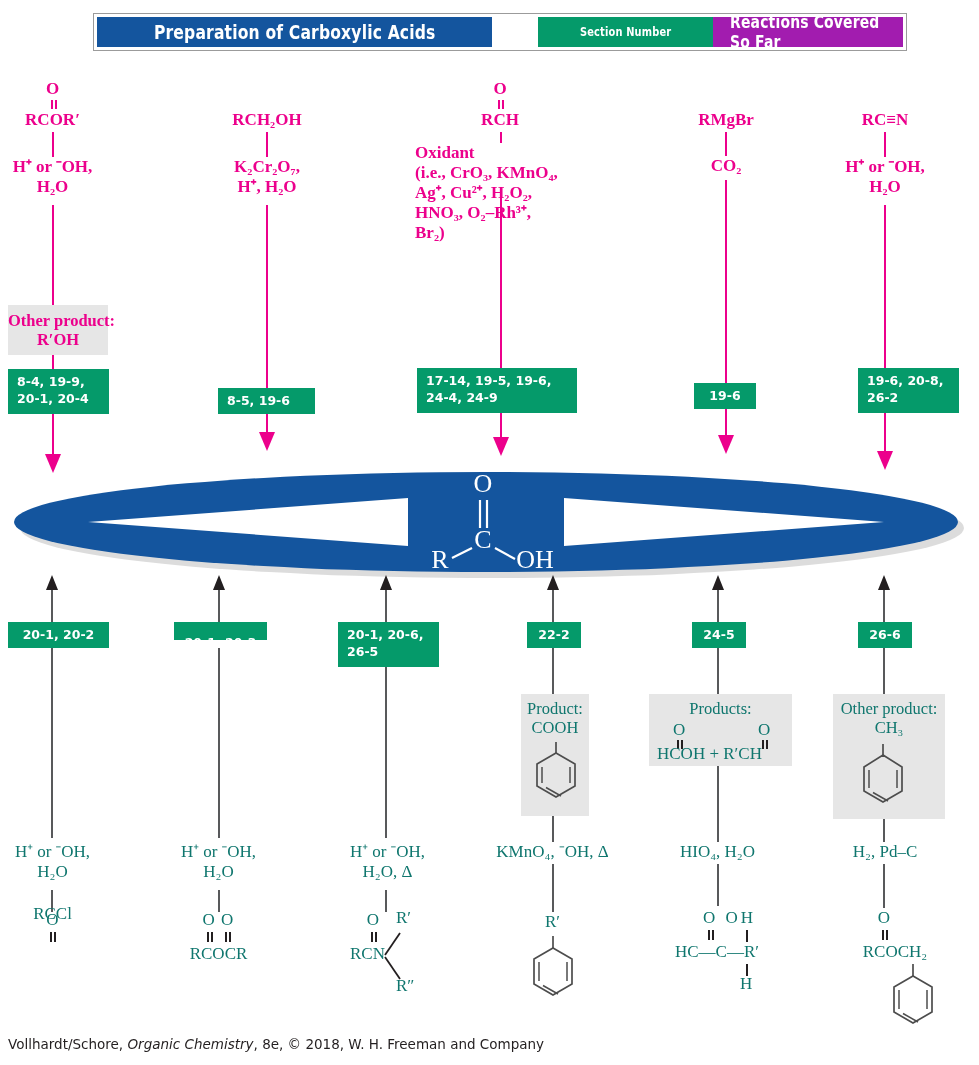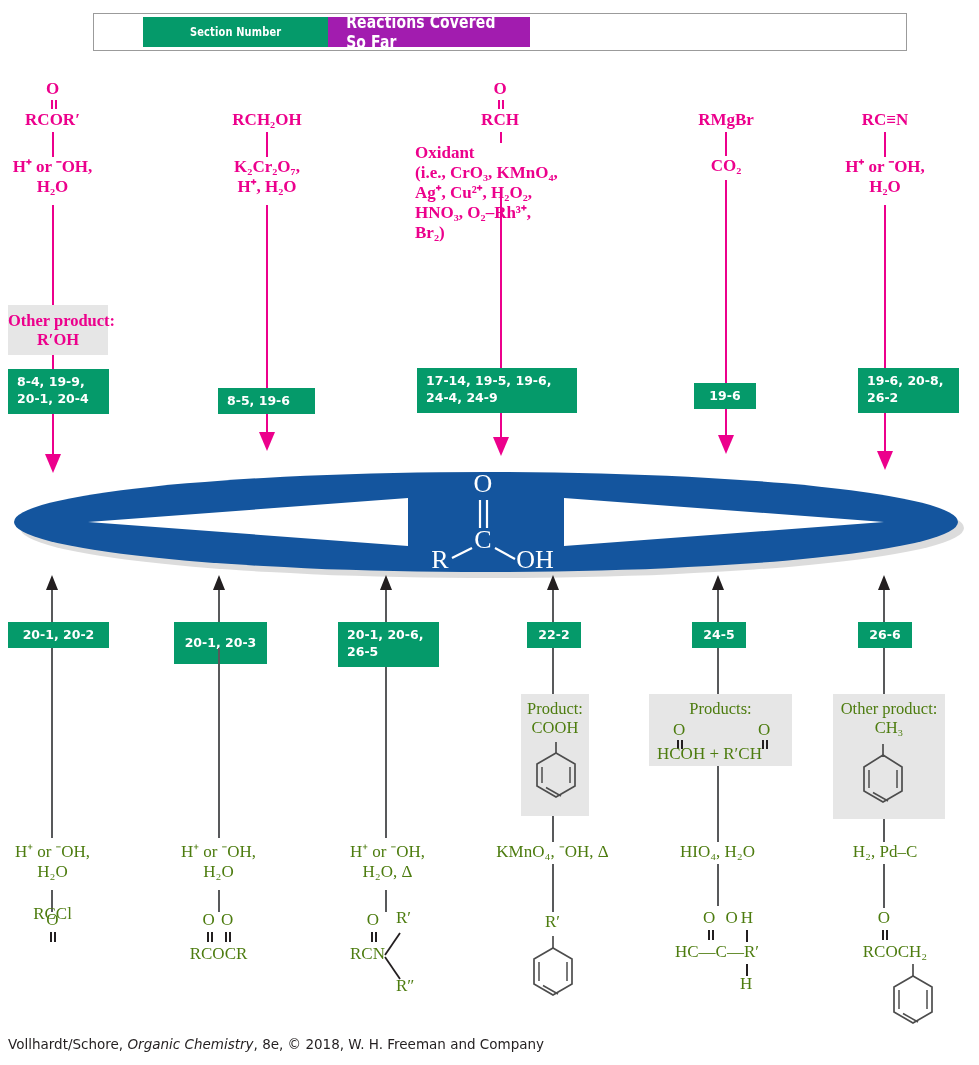--- a/index.html
+++ b/index.html
@@ -27,21 +27,21 @@
   #hdr-prep{width:52%;background:#14559e;}
   #hdr-prep .hdr-seg{font-size:19px;}
   #hdr-sect{width:23%;background:#059a6a;margin-left:46px;}
   #hdr-sect .hdr-seg{font-size:12px;}
   #hdr-react{width:25%;background:#a21caf;}
   #hdr-react .hdr-seg{font-size:17px;}
 
   
   .chem{font-family:"Liberation Serif", serif;font-size:17px;line-height:1.18;white-space:nowrap;}
   .pink{color:#ec008c;font-weight:bold;}
-  .blk{color:#4d7c0f;}
+  .blk{color:#0f766e;}
   .ctr{text-align:center;}
 
   
   .vline{position:absolute;width:2px;}
   .vline.pk{background:#ec008c;}
   .vline.bk{background:#58595b;}
   .arrowhead{position:absolute;width:0;height:0;}
   .arrow-down-pk{
     border-left:8px solid transparent;border-right:8px solid transparent;
     border-top:19px solid #ec008c;
@@ -69,20 +69,23 @@
     position:absolute;left:8px;top:1036px;
     font-family:"DejaVu Sans", sans-serif;font-size:13.5px;color:#231f20;
     white-space:nowrap;
   }
   .footer i{font-style:italic;}
 </style>
 </head>
 <body>
 
 <div id="header-bar" class="abs">
+  <div id="hdr-prep" class="hdr-seg-wrap">
+    <span class="hdr-seg">Preparation of Carboxylic Acids</span>
+  </div>
   <div id="hdr-sect" class="hdr-seg-wrap">
     <span class="hdr-seg">Section Number</span>
   </div>
   <div id="hdr-react" class="hdr-seg-wrap">
     <span class="hdr-seg">Reactions Covered So Far</span>
   </div>
 </div>
 
 <div class="abs chem pink ctr" style="left:0px;top:79px;width:105px;">O</div>
 <div class="abs" style="left:51px;top:100px;width:2px;height:9px;background:#ec008c;"></div>
@@ -174,21 +177,21 @@
 <div class="abs chem blk ctr" style="left:0px;top:842px;width:105px;white-space:pre-line;">H⁺ or ⁻OH,
 H₂O</div>
 <div class="vline bk abs" style="left:51px;top:890px;height:22px;"></div>
 <div class="abs chem blk ctr" style="left:0px;top:910px;width:105px;">O</div>
 <div class="abs" style="left:50px;top:932px;width:2px;height:10px;background:#231f20;"></div>
 <div class="abs" style="left:54px;top:932px;width:2px;height:10px;background:#231f20;"></div>
 <div class="abs chem blk ctr" style="left:0px;top:904px;width:105px;">RCCl</div>
 
 <div class="arrowhead arrow-up-bk abs" style="left:213px;top:575px;"></div>
 <div class="vline bk abs" style="left:218px;top:590px;height:32px;"></div>
-<div class="green-box" style="left:174px;top:622px;width:93px;height:42px;padding-top:13px;text-align:center;">20-1, 20-3</div>
+<div class="green-box" style="left:174px;top:622px;width:93px;height:18px;padding-top:13px;text-align:center;">20-1, 20-3</div>
 <div class="vline bk abs" style="left:218px;top:648px;height:190px;"></div>
 <div class="abs chem blk ctr" style="left:166px;top:842px;width:105px;white-space:pre-line;">H⁺ or ⁻OH,
 H₂O</div>
 <div class="vline bk abs" style="left:218px;top:890px;height:22px;"></div>
 <div class="abs chem blk ctr" style="left:166px;top:910px;width:105px;letter-spacing:1px;">O   O</div>
 <div class="abs" style="left:207px;top:932px;width:2px;height:10px;background:#231f20;"></div>
 <div class="abs" style="left:211px;top:932px;width:2px;height:10px;background:#231f20;"></div>
 <div class="abs" style="left:225px;top:932px;width:2px;height:10px;background:#231f20;"></div>
 <div class="abs" style="left:229px;top:932px;width:2px;height:10px;background:#231f20;"></div>
 <div class="abs chem blk ctr" style="left:166px;top:944px;width:105px;">RCOCR</div>

